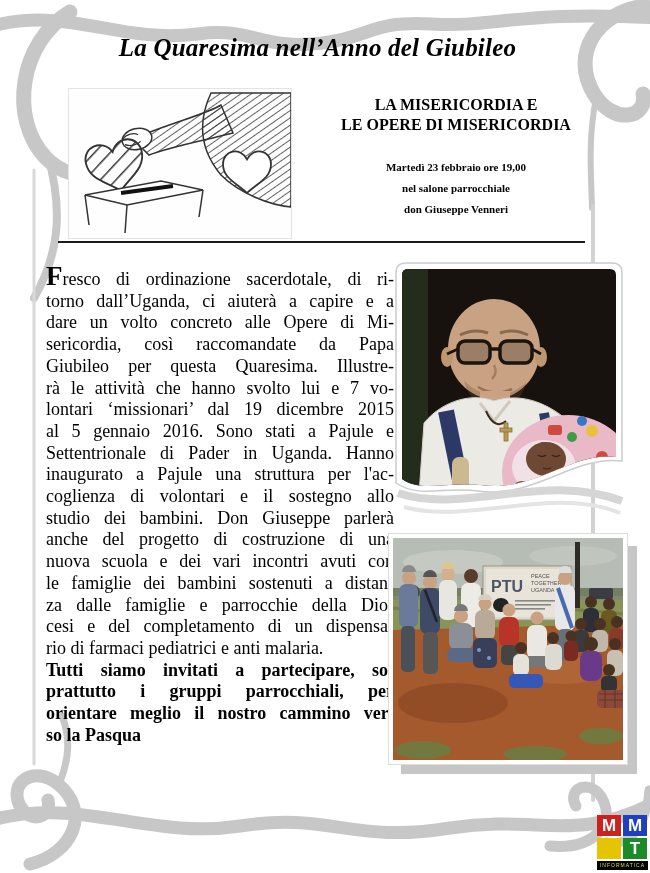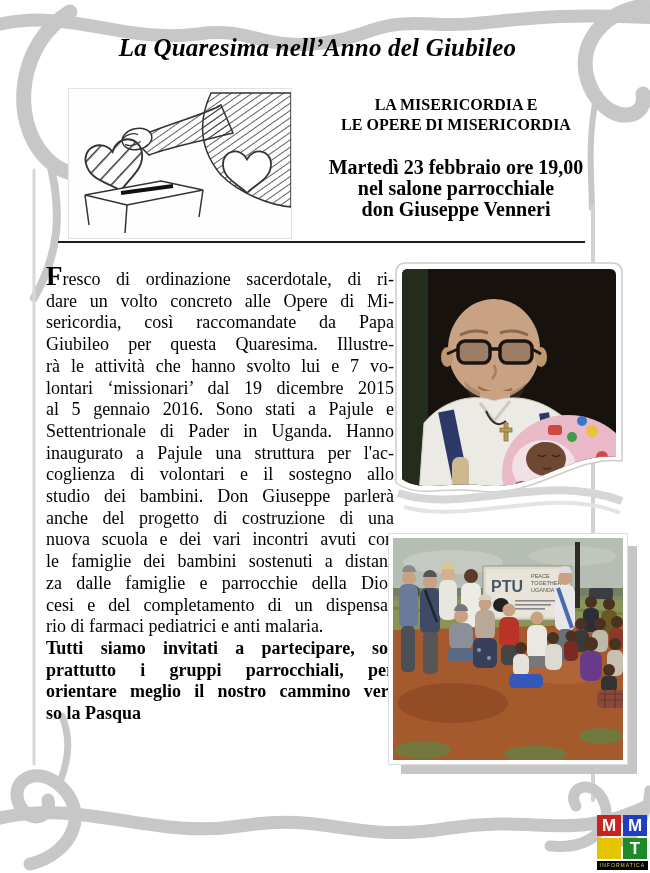--- a/index.html
+++ b/index.html
@@ -24,21 +24,21 @@
     border:1px solid #e3e3e3; background:#fefefe;
   }
 
   
   #ann-heading {
     left:300px; top:95px; width:312px; z-index:2;
     text-align:center; font-weight:bold; font-size:16px; line-height:20px;
   }
   #ann-event {
     left:300px; top:157px; width:312px; z-index:2;
-    text-align:center; font-weight:bold; font-size:20px; line-height:21px;
+    text-align:center; font-weight:bold; font-size:11px; line-height:21px;
   }
 
   #rule { left:58px; top:241px; width:527px; height:2px; background:#1c1c1c; z-index:2; }
 
   
   #body-text { left:46px; top:263px; width:348px; z-index:2; font-size:18px; line-height:21.7px; }
   .bline { text-align:justify; text-align-last:justify; white-space:normal; }
   .bline.b { font-weight:bold; }
   .bline.last { text-align-last:left; }
   .dropcap { font-size:27px; font-weight:bold; line-height:1; }
@@ -126,20 +126,21 @@
   <div id="ann-event" class="abs">
     <div>Martedì 23 febbraio ore 19,00</div>
     <div>nel salone parrocchiale</div>
     <div>don Giuseppe Venneri</div>
   </div>
 
   <div id="rule" class="abs"></div>
 
   <div id="body-text" class="abs">
       <div class="bline"><span class="dropcap">F</span>resco di ordinazione sacerdotale, di ri-</div>
+      <div class="bline">torno dall’Uganda, ci aiuterà a capire e a</div>
       <div class="bline">dare un volto concreto alle Opere di Mi-</div>
       <div class="bline">sericordia, così raccomandate da Papa</div>
       <div class="bline">Giubileo per questa Quaresima. Illustre-</div>
       <div class="bline">rà le attività che hanno svolto lui e 7 vo-</div>
       <div class="bline">lontari ‘missionari’ dal 19 dicembre 2015</div>
       <div class="bline">al 5 gennaio 2016. Sono stati a Pajule e</div>
       <div class="bline">Settentrionale di Pader in Uganda. Hanno</div>
       <div class="bline">inaugurato a Pajule una struttura per l'ac-</div>
       <div class="bline">coglienza di volontari e il sostegno allo</div>
       <div class="bline">studio dei bambini. Don Giuseppe parlerà</div>

